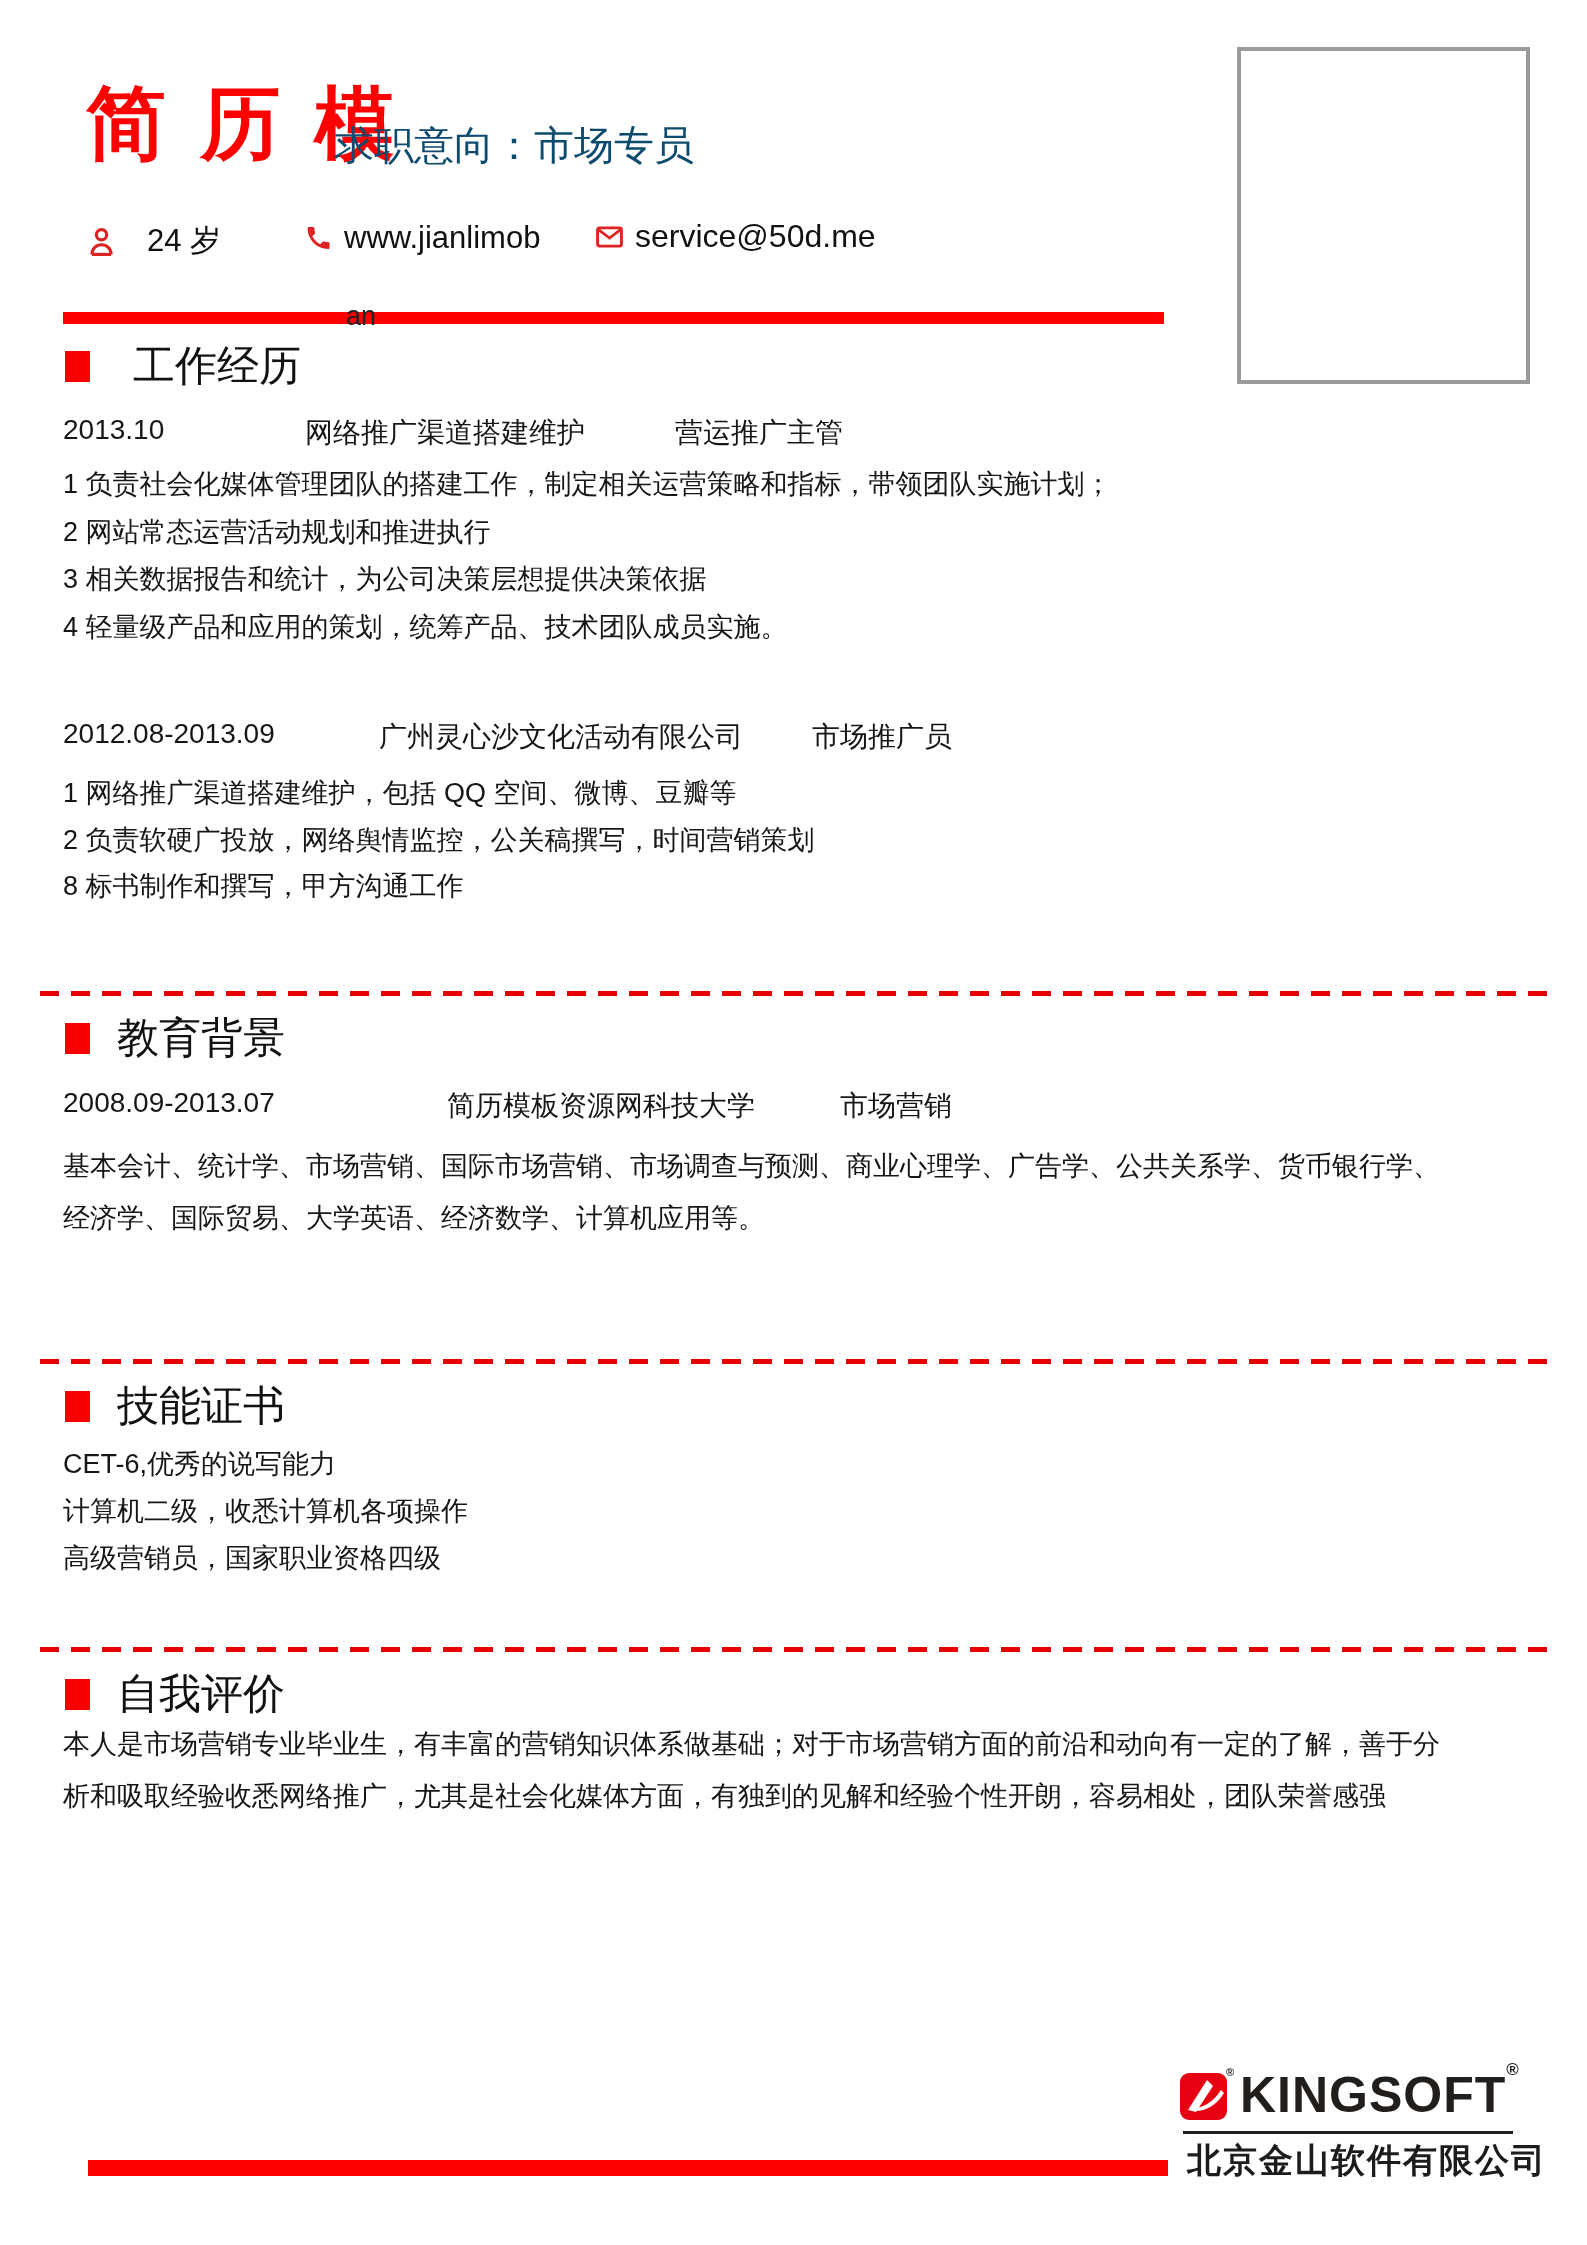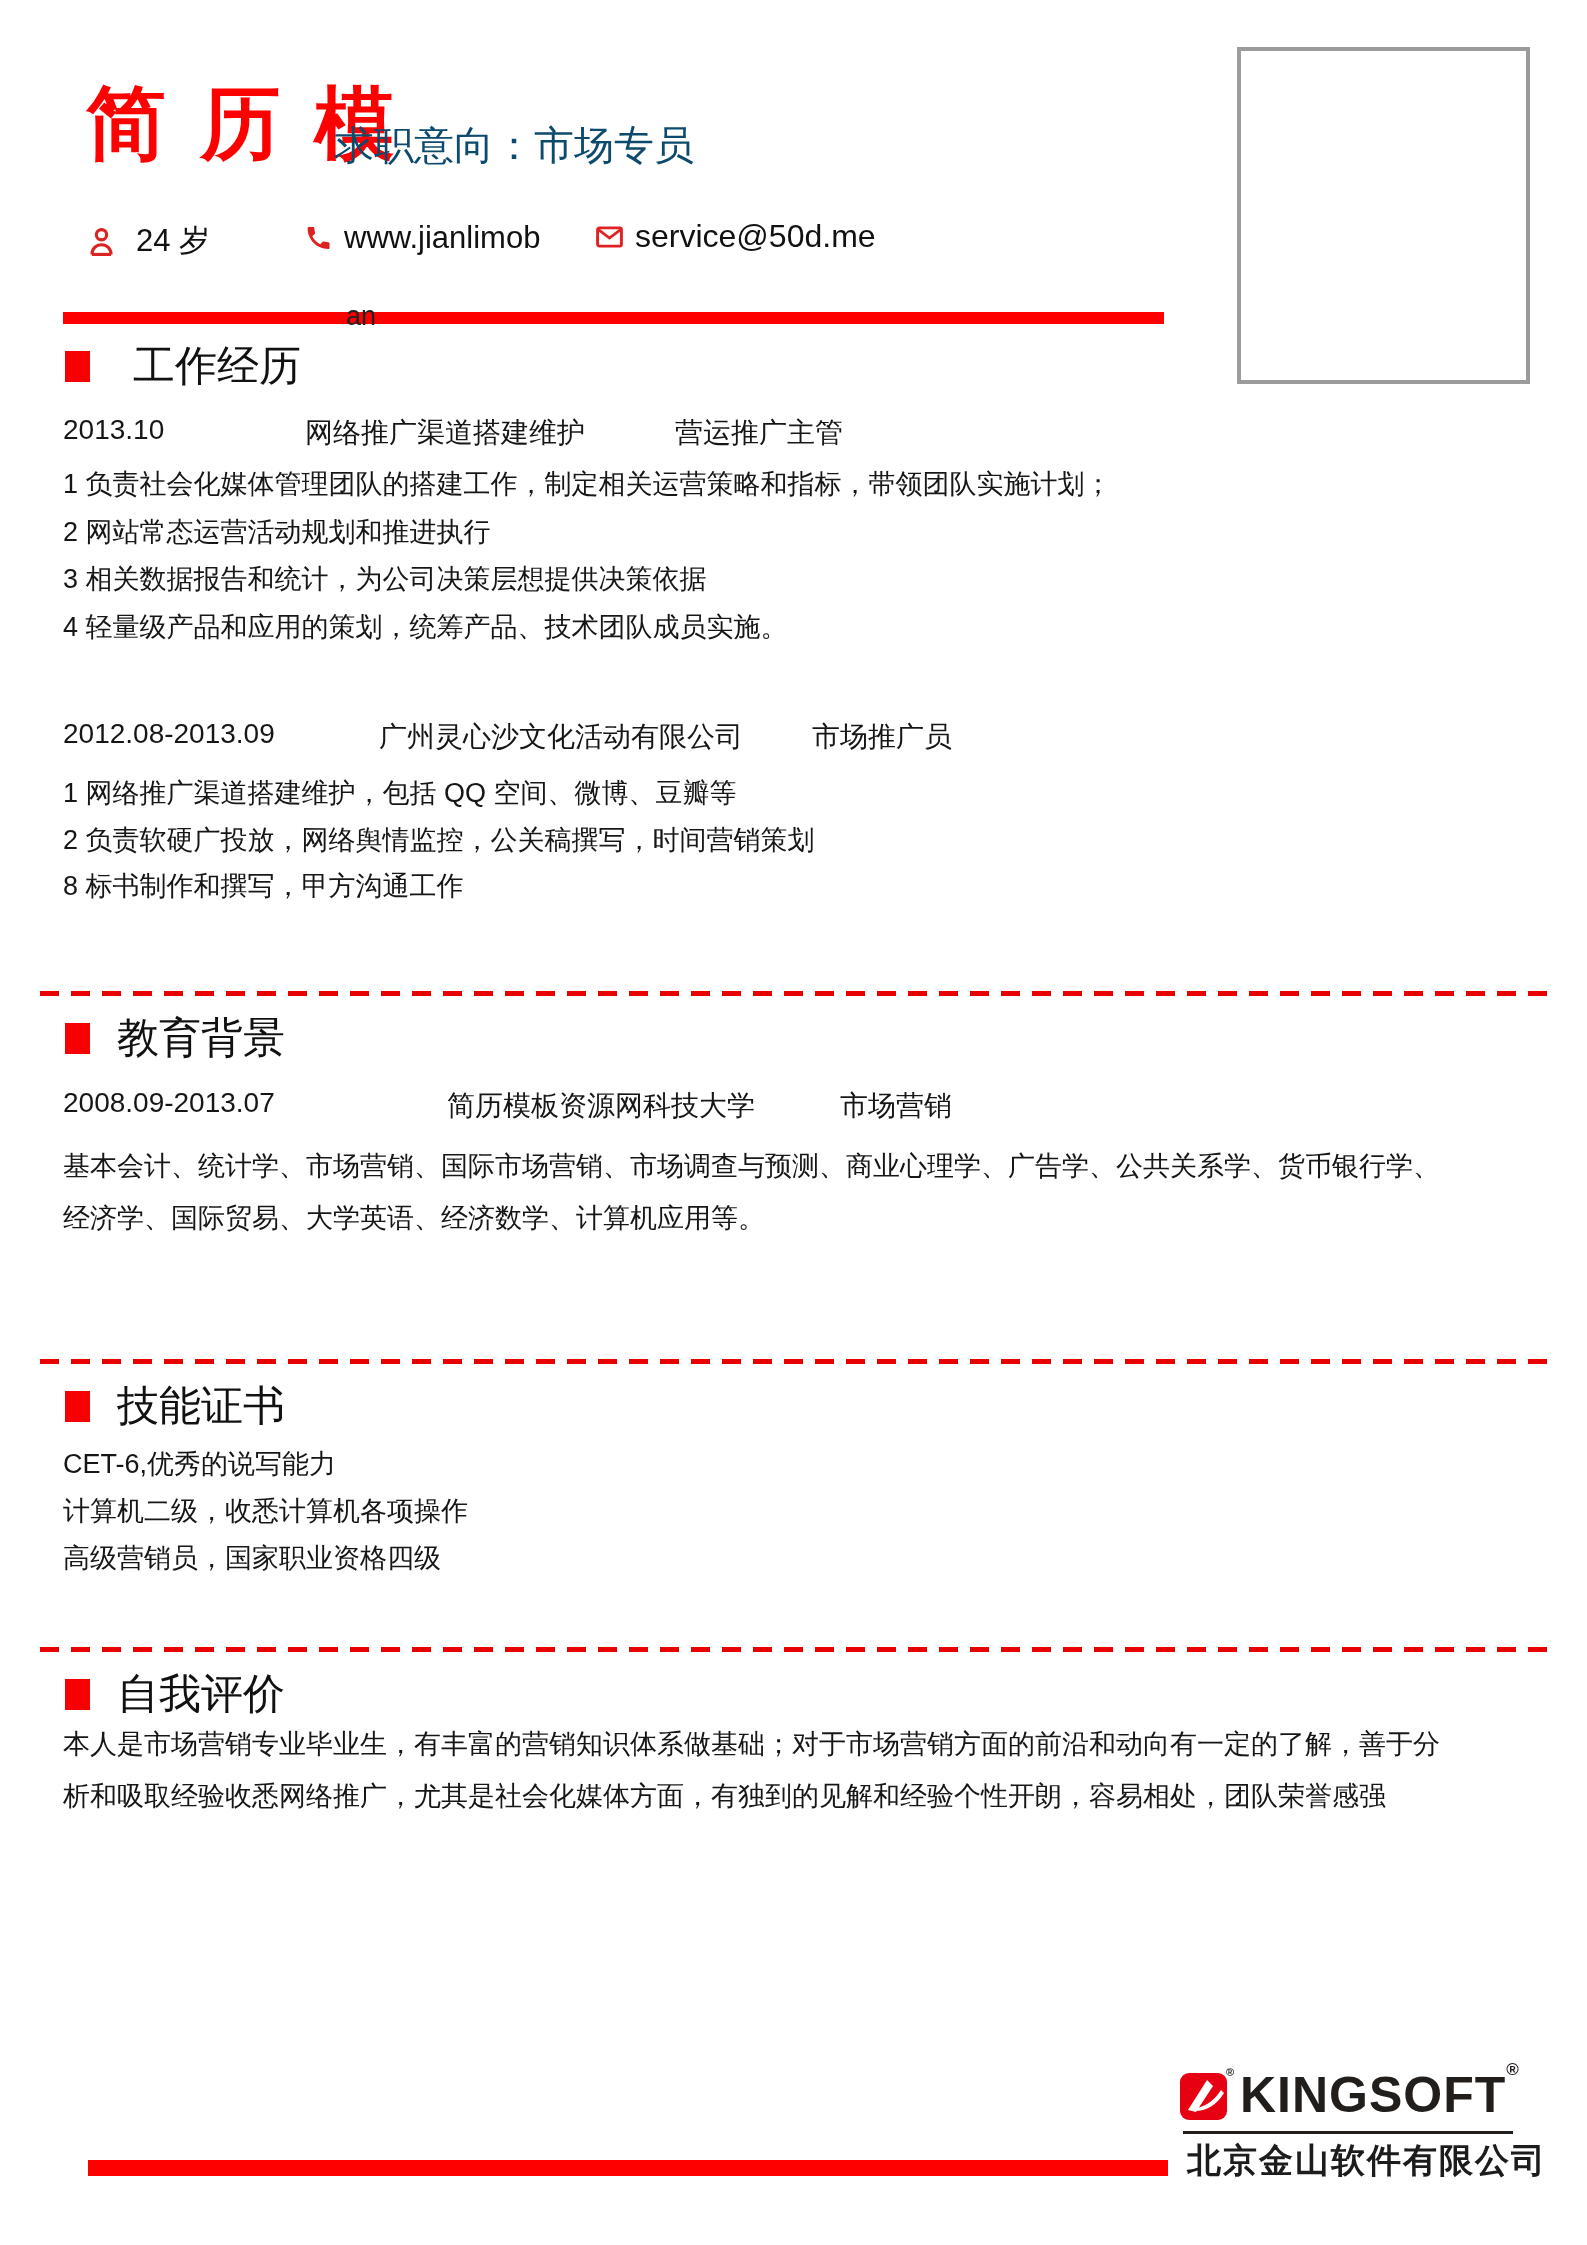--- a/index.html
+++ b/index.html
@@ -89,21 +89,21 @@
   <div class="abs job-intention">求职意向：市场专员</div>
 
   <div class="abs contact-item" style="left:88px;">
     <span class="icon">
       <svg width="27" height="31" viewBox="0 0 24 27">
         <circle cx="12" cy="7.5" r="4.6" fill="none" stroke="#dd2222" stroke-width="2.8"></circle>
         <path d="M3.5 25c0-5.4 3.8-8.6 8.5-8.6s8.5 3.2 8.5 8.6" fill="none" stroke="#dd2222" stroke-width="2.8"></path>
         <path d="M3.5 25h17" stroke="#dd2222" stroke-width="2.8"></path>
       </svg>
     </span>
-    <span class="contact-text" style="margin-left:21px;">24 岁</span>
+    <span class="contact-text" style="margin-left:32px;">24 岁</span>
   </div>
 
   <div class="abs contact-item" style="left:304px;">
     <span class="icon">
       <svg width="28" height="28" viewBox="0 0 24 24">
         <path d="M7.1 10.6c1.5 2.9 3.9 5.3 6.8 6.8l2.1-2.1c.3-.3.7-.4 1.1-.3 1.2.4 2.4.6 3.7.6.6 0 1.1.5 1.1 1.1v3.6c0 .6-.5 1.1-1.1 1.1C11 21.4 3.1 13.5 3.1 3.7c0-.6.5-1.1 1.1-1.1h3.6c.6 0 1.1.5 1.1 1.1 0 1.3.2 2.5.6 3.7.1.4 0 .8-.3 1.1l-2.1 2.1z" fill="#dd2222"></path>
       </svg>
     </span>
     <span class="contact-text" style="margin-left:12px;">www.jianlimob</span>
   </div>

